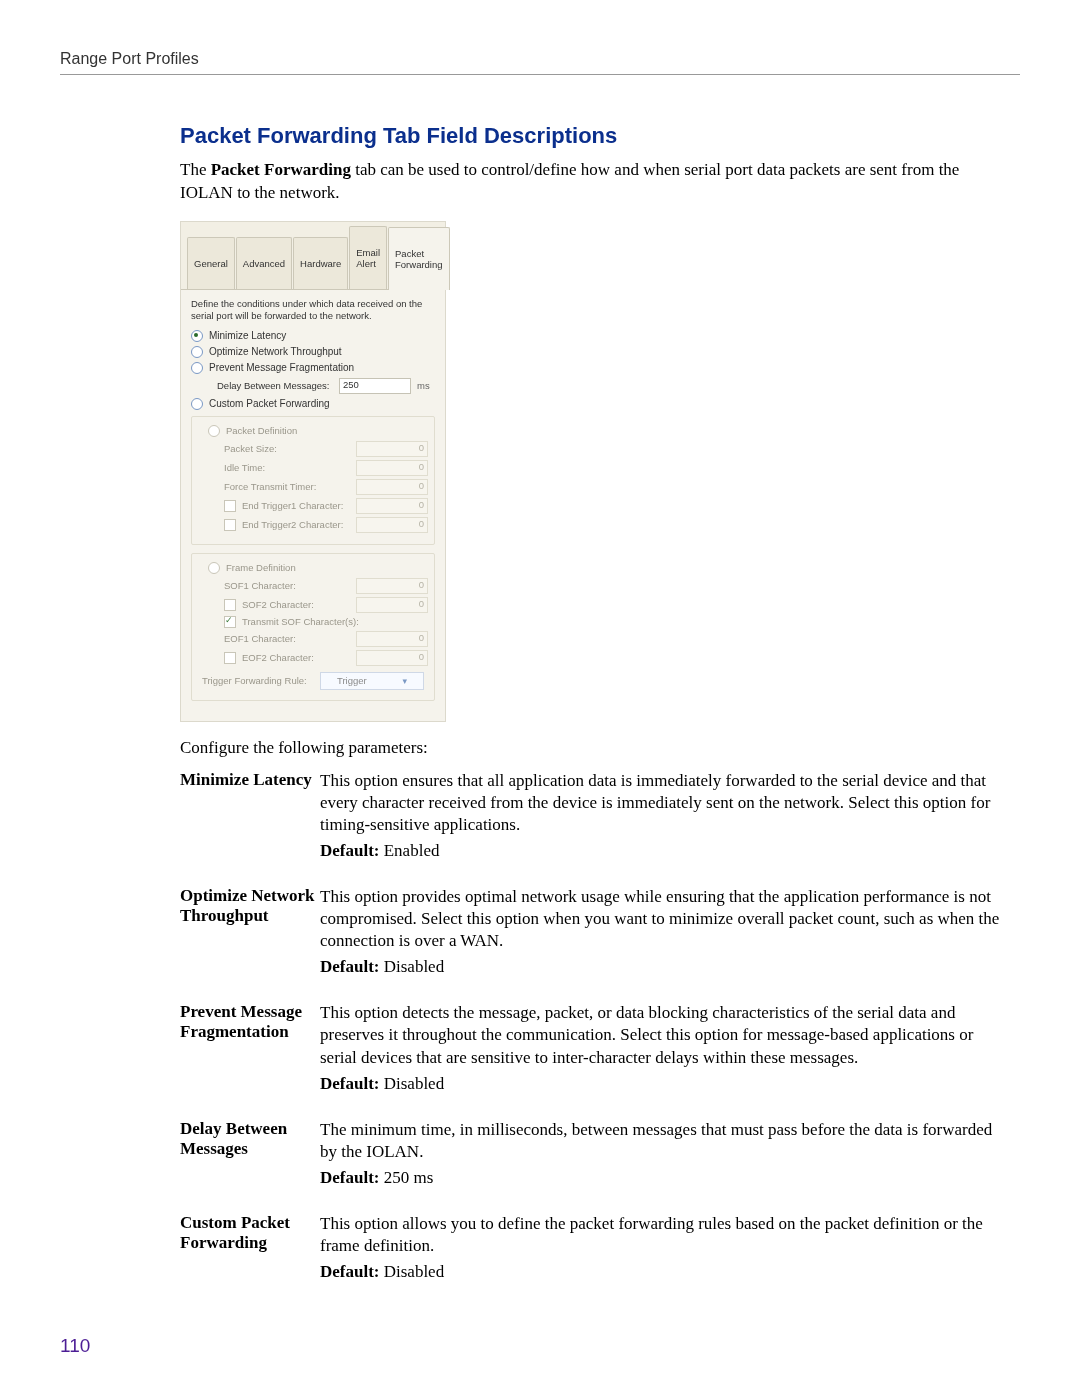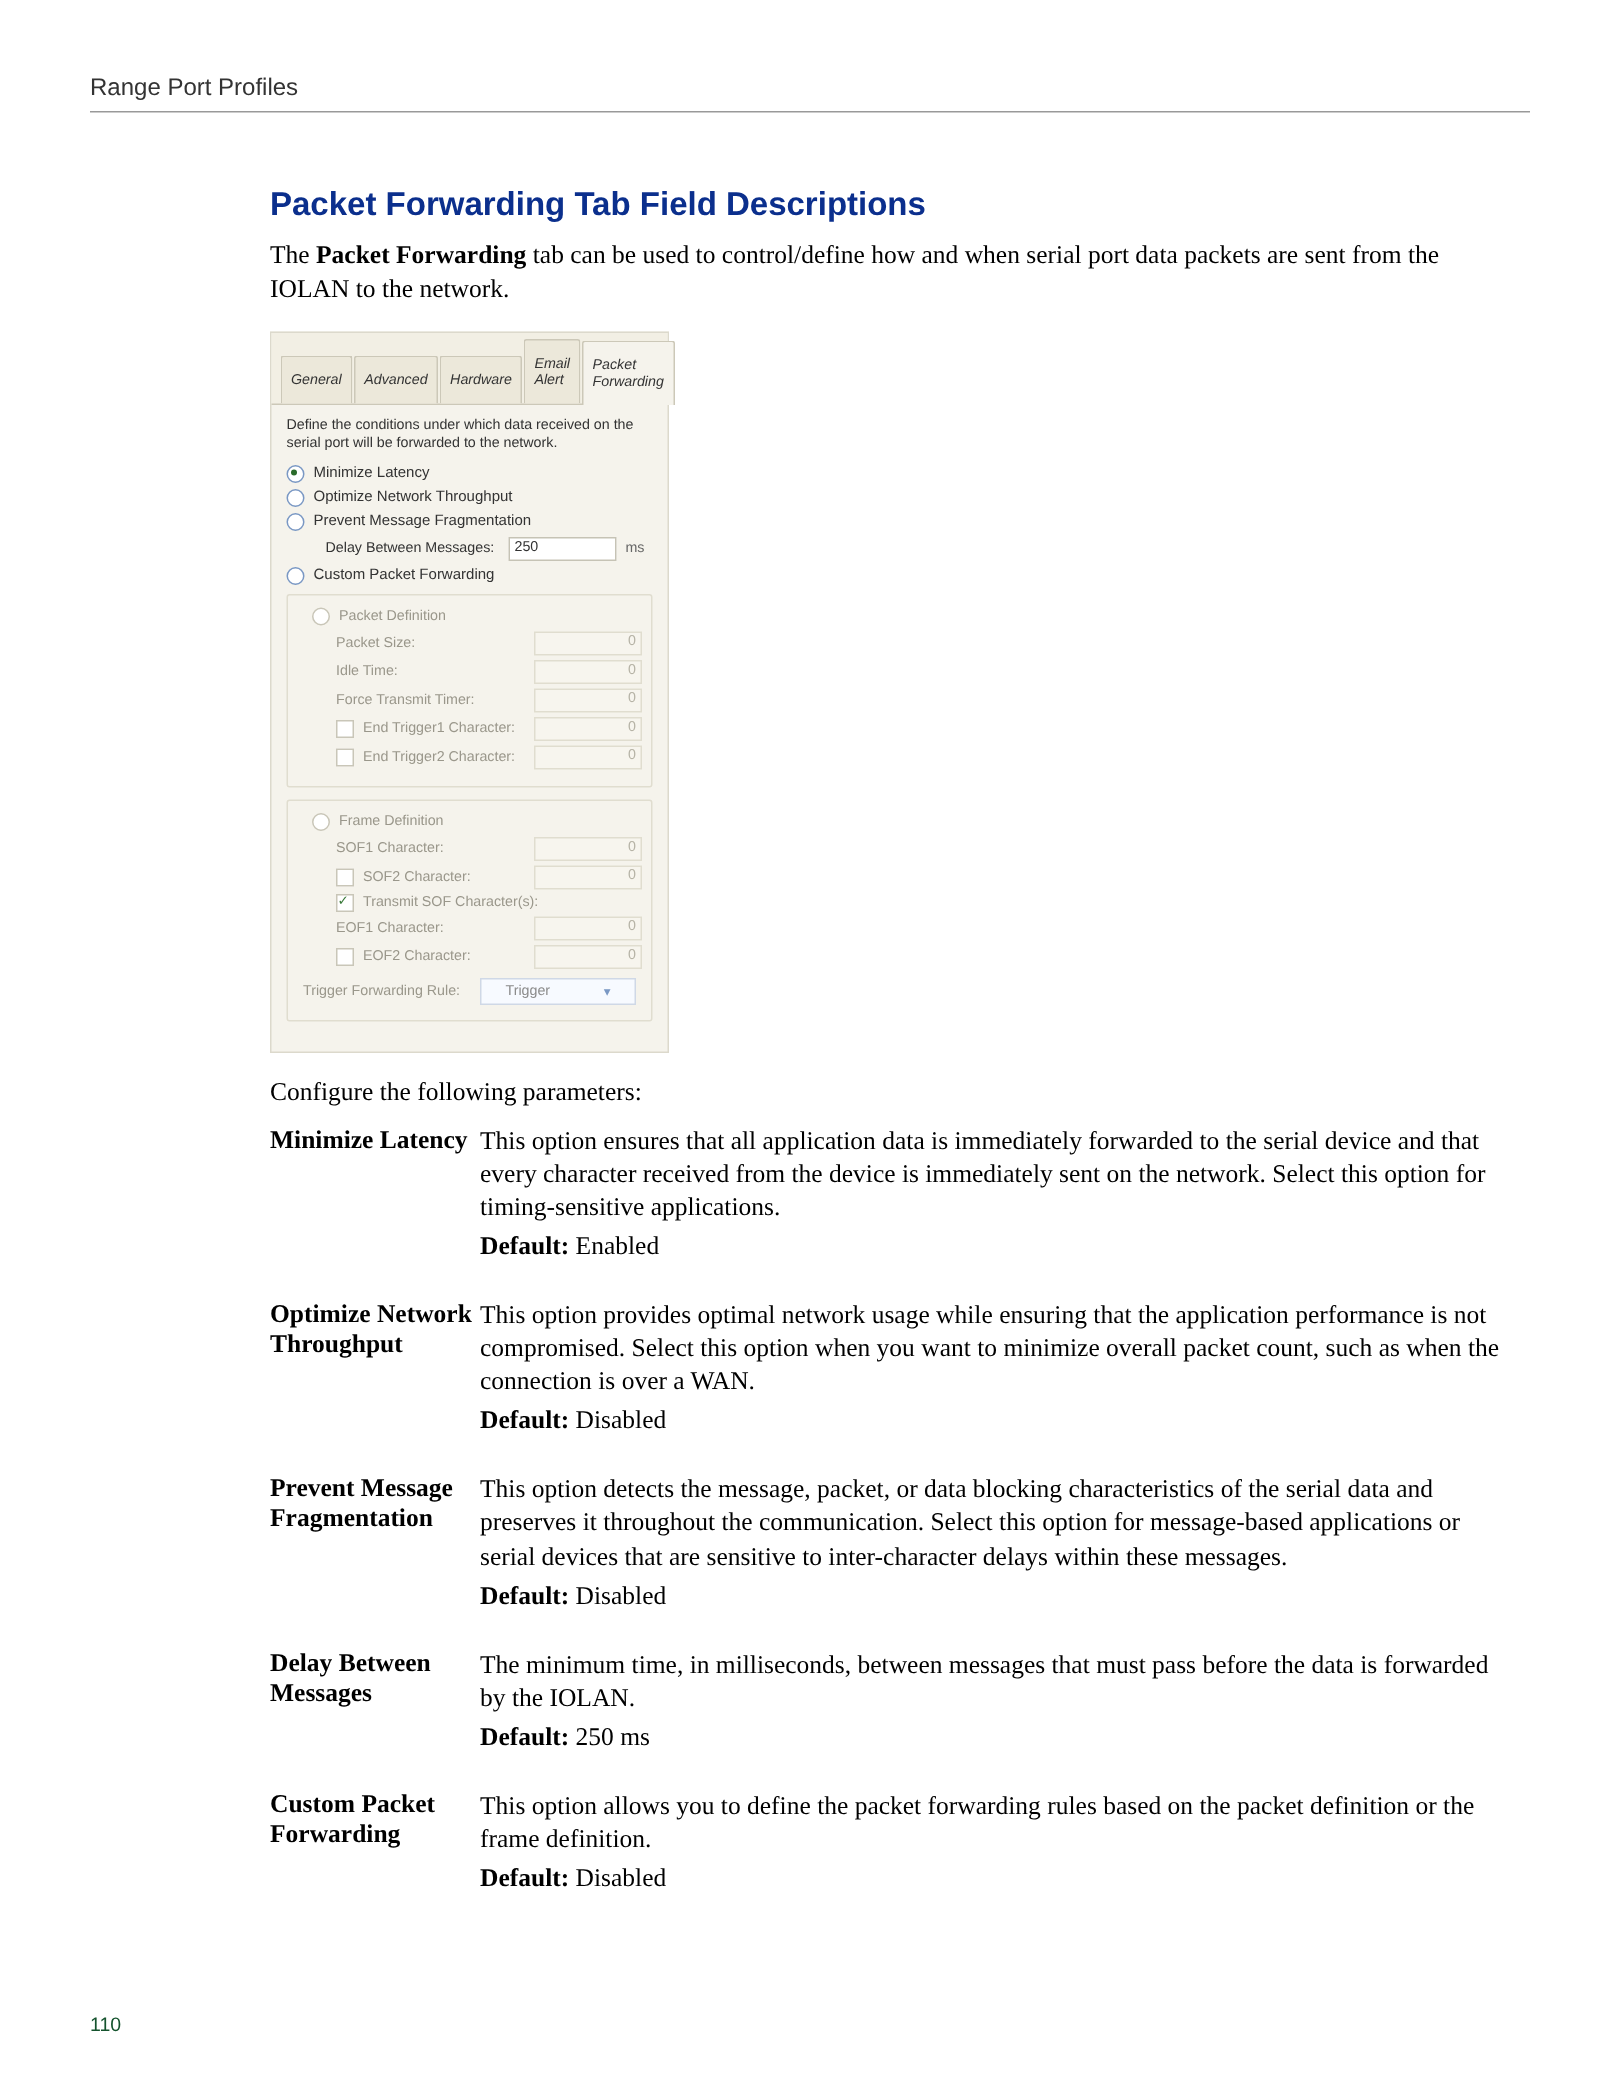--- a/index.html
+++ b/index.html
@@ -58,26 +58,25 @@
     display: flex;
     align-items: flex-end;
     padding: 4px 4px 0 6px;
     background: #f2efe4;
     border-bottom: 1px solid #ccc8b8;
   }
   .dlg-tab {
     background: #ece8da;
     border: 1px solid #ccc8b8;
     border-bottom: none;
-    padding: 10px 6px;
+    padding: 20px 6px;
     margin-right: 1px;
     font-size: 9.5px;
     color: #333;
     border-radius: 2px 2px 0 0;
-    font-style: italic;
   }
   .dlg-tab.active {
     background: #f5f3ec;
     position: relative;
     top: 1px;
   }
   .dlg-body {
     padding: 8px 10px 12px 10px;
   }
   .dlg-instr {
@@ -238,22 +237,22 @@
     margin: 0 0 4px 0;
     line-height: 1.3;
   }
   .footer-row {
     position: absolute;
     bottom: 40px;
     left: 60px; right: 60px;
     display: flex;
     align-items: center;
     font-family: Arial, Helvetica, sans-serif;
-    font-size: 13px;
-    color: #14532d;
+    font-size: 19px;
+    color: #4c1d95;
   }
   .footer-page {
     width: 120px;
   }
   .footer-center {
     flex: 1;
     text-align: center;
   }
 </style>
 </head>

